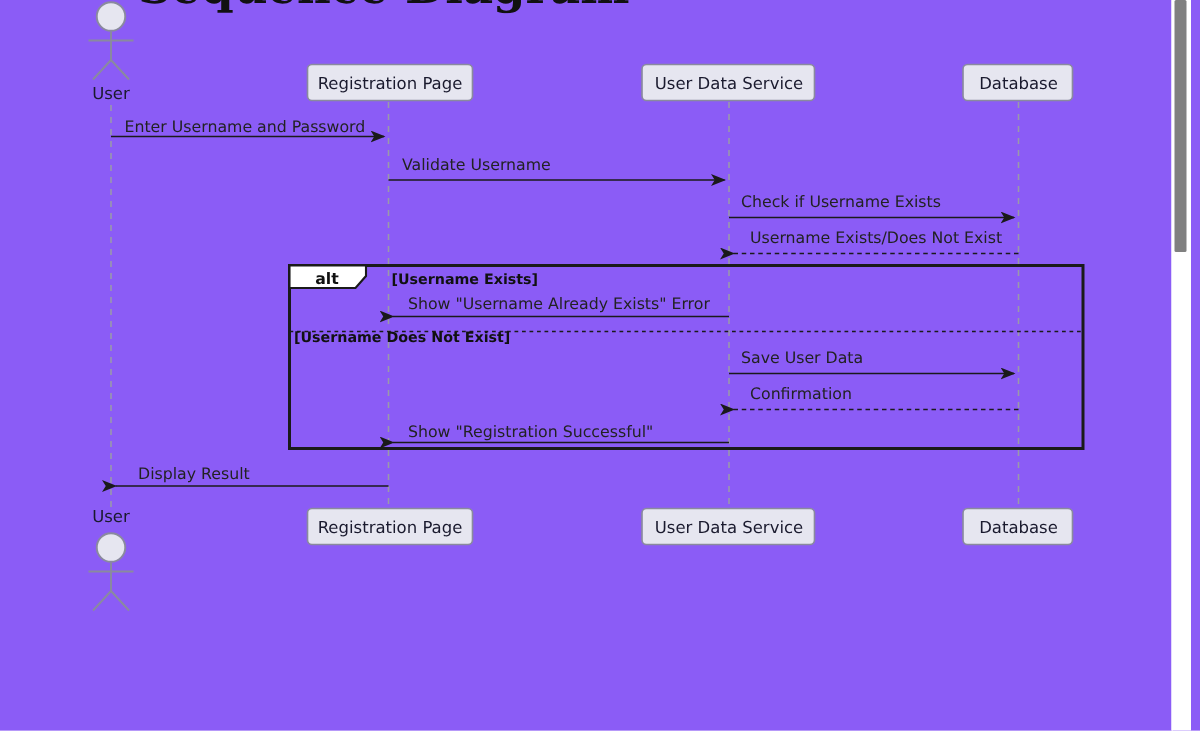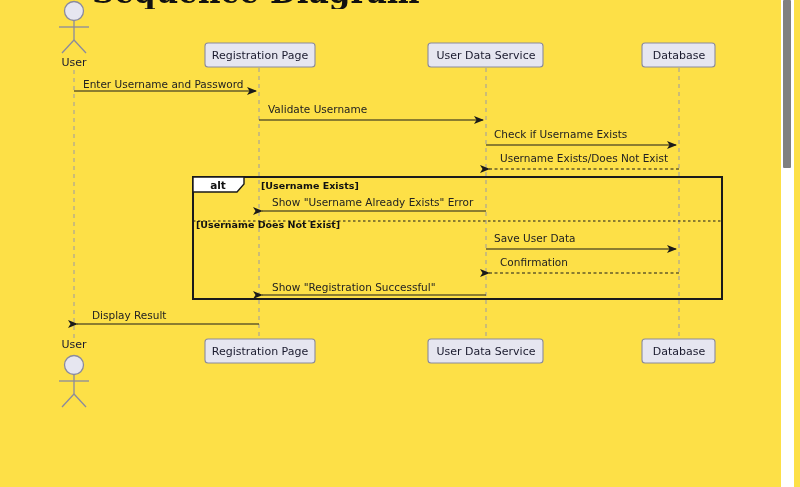--- a/index.html
+++ b/index.html
@@ -10,21 +10,21 @@
     width: 800px; height: 487px;
     position: relative;
     overflow: hidden;
     font-family: "DejaVu Sans", "Liberation Sans", sans-serif;
   }
 
   #canvas {
     position: absolute;
     left: 0; top: 0;
     width: 800px; height: 487px;
-    background: #fde047;
+    background: #8b5cf6;
   }
 
   
   .page-title-clip {
     position: absolute;
     left: 0; top: 0;
     width: 770px; height: 9px;
     overflow: hidden;
     pointer-events: none;
   }

